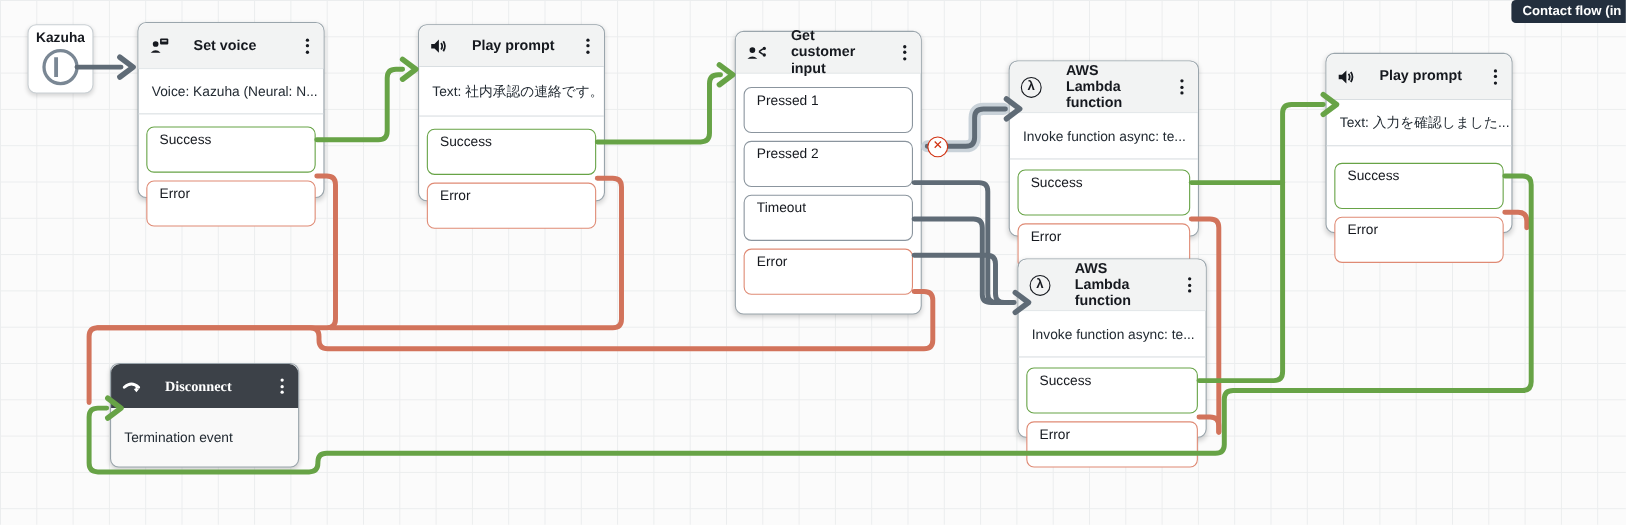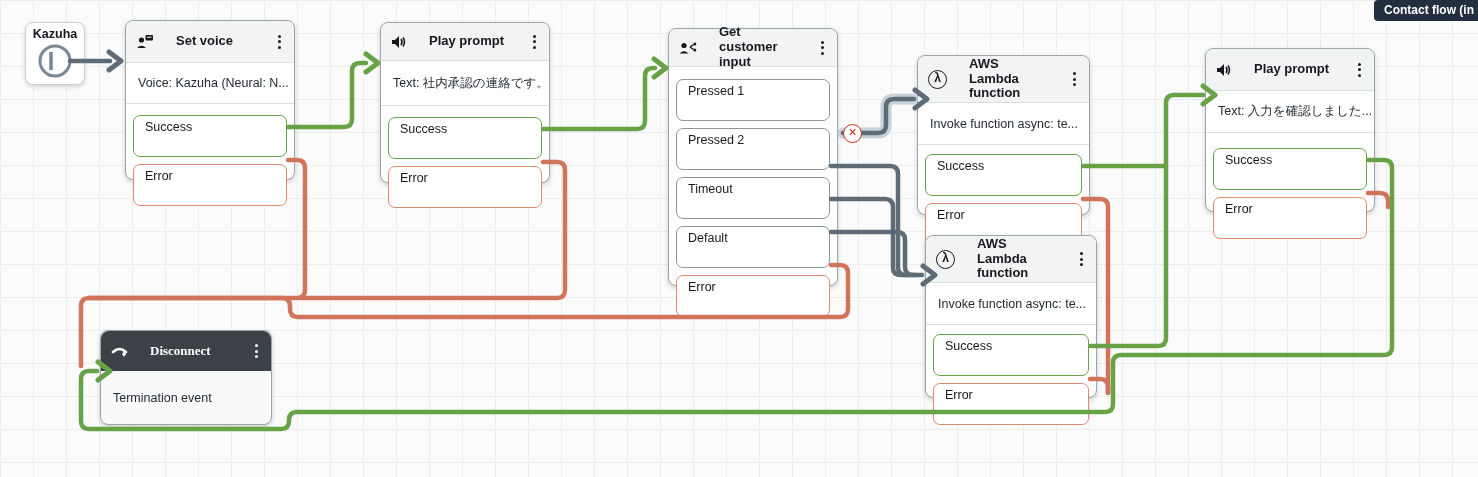--- a/index.html
+++ b/index.html
@@ -201,21 +201,20 @@
     <span class="kebab">
         <i></i>
         <i></i>
         <i></i>
       </span>
   </div>
   <div class="ports" style="padding-top:12px;">
     <div class="port">Pressed 1</div>
     <div class="port">Pressed 2</div>
     <div class="port">Timeout</div>
-    <div class="port">Default</div>
     <div class="port error">Error</div>
   </div>
 </div>
 
 <div class="node" style="left:917px;top:55px;width:173px;height:160px;">
   <div class="node-header" style="height:47px;">
     <span class="hicon lambda-circle">
         <span>λ</span>
       </span>
     <span class="title">AWS Lambda function</span>

